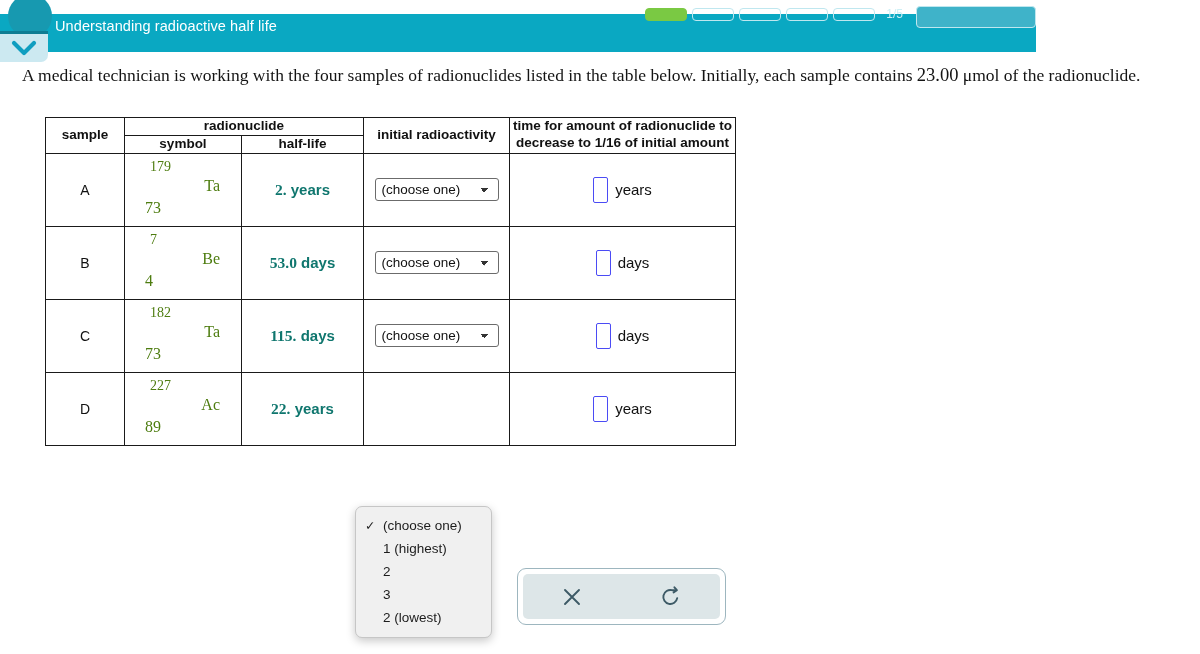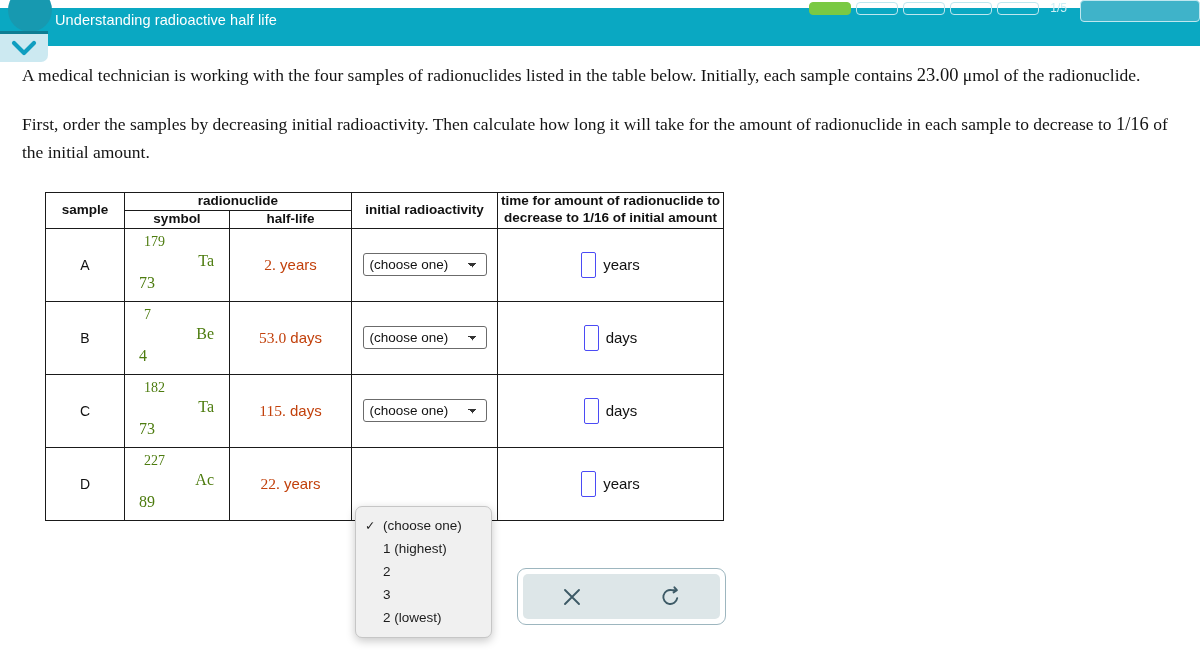--- a/index.html
+++ b/index.html
@@ -6,22 +6,22 @@
   html, body {
     margin: 0; padding: 0;
     width: 1200px; height: 654px;
     background: #ffffff;
     font-family: "Liberation Sans", sans-serif;
     overflow: hidden;
   }
 
   
   .app-header {
-    position: absolute; top: 8px; left: 0;
-    width: 1200px; height: 38px;
+    position: absolute; top: 14px; left: 0;
+    width: 1036px; height: 38px;
     background: #0aa8c2;
   }
   .header-circle {
     position: absolute; left: 8px; top: -20px;
     width: 44px; height: 44px; border-radius: 50%;
     background: #1799b0;
   }
   .header-title {
     position: absolute; left: 55px; top: 4px;
     font-size: 14.5px; color: #ffffff;
@@ -89,21 +89,21 @@
     text-align: center;
     vertical-align: middle;
     padding: 0;
   }
   th.hdr {
     font-family: "Liberation Sans", sans-serif;
     font-size: 13.5px; font-weight: bold; color: #111;
     padding: 5px 6px; line-height: 1.25;
   }
   .col-sample  { width: 79px; }
-  .col-symbol  { width: 105px; }
+  .col-symbol  { width: 117px; }
   .col-half    { width: 122px; }
   .col-init    { width: 146px; }
   .col-time    { width: 226px; }
 
   td.cell { height: 73px; }
   .sample-lbl {
     font-family: "Liberation Sans", sans-serif;
     font-size: 14px; color: #111;
   }
 
@@ -123,21 +123,21 @@
     position: absolute; left: 1px; bottom: 0px;
     font-size: 16px;
   }
   .iso .sym {
     position: absolute; right: 2px; top: 18px;
     font-size: 16px;
   }
 
   .halflife {
     font-family: "Liberation Sans", sans-serif;
-    font-size: 15px; color: #c2410c;
+    font-size: 15px; color: #0f766e; font-weight: bold;
   }
   .halflife .num {
     font-family: "Liberation Serif", serif;
     font-size: 15.5px;
   }
 
   
   select.choose {
     font-family: "Liberation Sans", sans-serif;
     font-size: 13.5px;
@@ -249,23 +249,20 @@
     <path d="M3 3 L13 13 L23 3" stroke="#0f9ec0" stroke-width="4.2" fill="none" stroke-linecap="round" stroke-linejoin="round"></path>
   </svg>
 </div>
 
 <div class="content">
 
   <p class="para">
     <span>A medical technician is working with the four samples of radionuclides listed in the table below. Initially, each sample contains </span><span class="mathy">23.00</span><span> μmol</span><span> of the radionuclide.</span>
   </p>
 
-  <p class="para">
-    <span>First, order the samples by decreasing initial radioactivity. Then calculate how long it will take for the amount of radionuclide in each sample to decrease to </span><span class="mathy">1/16</span><span> of the initial amount.</span>
-  </p>
 
   <div class="tbl-wrap">
     <table class="data">
       <thead>
         <tr>
           <th class="hdr col-sample" rowspan="2">sample</th>
           <th class="hdr" colspan="2">radionuclide</th>
           <th class="hdr col-init" rowspan="2">initial radioactivity</th>
           <th class="hdr col-time" rowspan="2">time for amount of radionuclide to decrease to 1/16 of initial amount</th>
         </tr>

